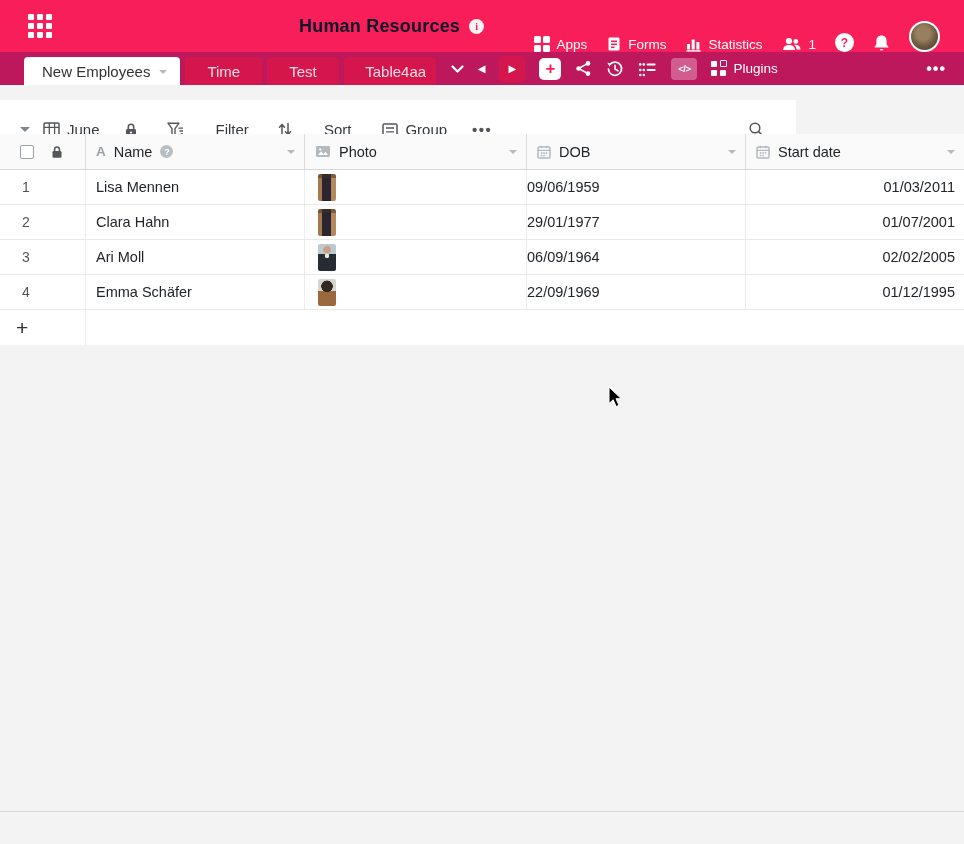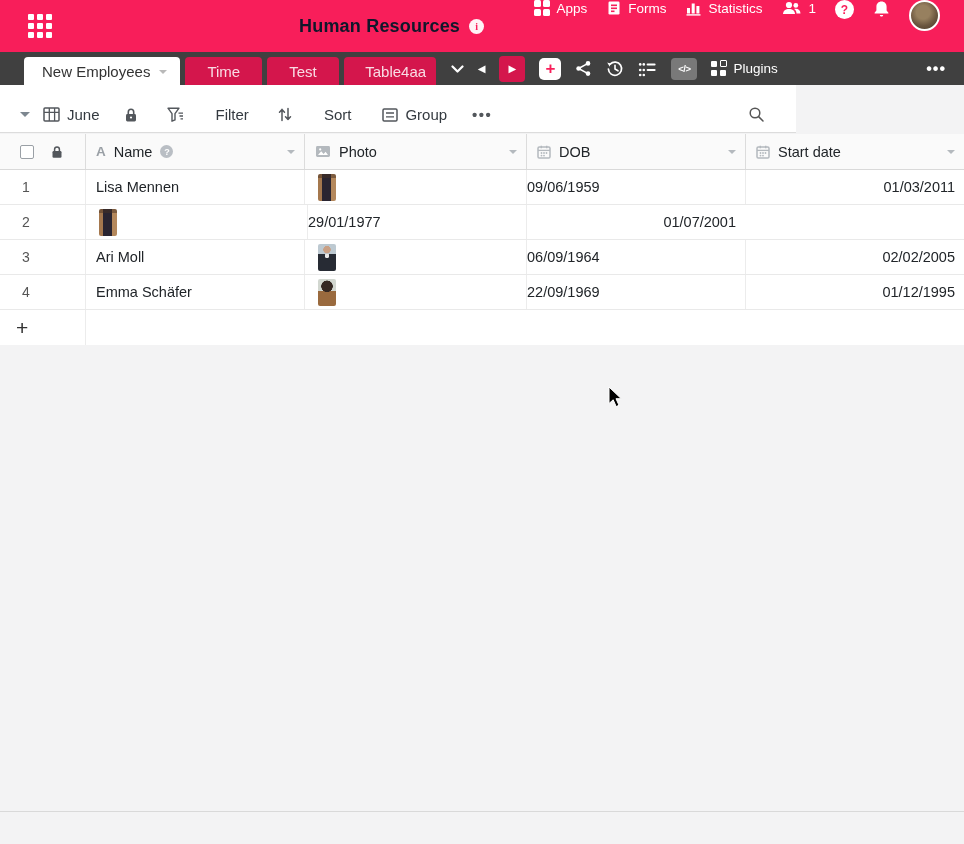--- a/index.html
+++ b/index.html
@@ -9,31 +9,31 @@
 
   
   .topbar { position:absolute; top:0; left:0; width:964px; height:52px; background:#f81e5a; }
   .grid-btn { position:absolute; left:28px; top:14px; width:24px; height:24px;
     display:grid; grid-template-columns:repeat(3,6px); grid-template-rows:repeat(3,6px); gap:3px; cursor:pointer; }
   .grid-btn i { background:#fff; border-radius:1px; }
   .title-wrap { position:absolute; left:299px; top:0; height:52px; display:flex; align-items:center; gap:9px; }
   .base-title { color:#0f172a; font-size:18px; font-weight:700; letter-spacing:.2px; }
   .info-badge { width:15px; height:15px; border-radius:50%; background:rgba(255,255,255,.95); color:#f81e5a;
     font-size:10px; font-weight:700; display:flex; align-items:center; justify-content:center; font-family:"Liberation Serif",serif; }
-  .topbar-right { position:absolute; right:24px; top:0; height:52px; display:flex; align-items:flex-start; gap:19px; }
+  .topbar-right { position:absolute; right:24px; top:0; height:52px; display:flex; align-items:flex-end; gap:19px; }
   .tb-item { display:flex; align-items:center; gap:6px; color:#fff; font-size:13.5px; cursor:pointer; }
   .sq4 { width:16px; height:16px; display:grid; grid-template-columns:7px 7px; grid-template-rows:7px 7px; gap:2px; }
   .sq4 i { background:#fff; border-radius:1.5px; }
   .help-badge { width:19px; height:19px; border-radius:50%; background:#fff; color:#f81e5a;
     font-weight:700; font-size:12px; display:flex; align-items:center; justify-content:center; }
   .avatar { width:31px; height:31px; border-radius:50%; border:2px solid #fff;
     background: radial-gradient(circle at 45% 38%, #97805f 0 30%, #6b563f 60%, #463727 100%); cursor:pointer; }
 
   
-  .tabstrip { position:absolute; top:52px; left:0; width:964px; height:33px; background:#404040;
+  .tabstrip { position:absolute; top:52px; left:0; width:964px; height:33px; background:#be185d;
     display:flex; align-items:flex-end; }
   .tab { height:28px; border-radius:4px 4px 0 0; display:flex; align-items:center; font-size:15px;
     cursor:pointer; white-space:nowrap; }
   .tab.active { background:#fff; color:#333; margin-left:24px; padding:0 13px 0 18px; gap:9px; }
   .tab.inactive { background:#d4164c; color:rgba(255,255,255,.85); margin-left:5px; padding:0 22px; justify-content:center; }
   .tab.clipped { width:92px; padding:0 4px 0 16px; overflow:hidden; }
   .tab-caret { width:0; height:0; border:4.5px solid transparent; border-top-color:#b9b9b9; margin-top:5px; }
   .strip-icons { display:flex; align-items:center; height:33px; margin-left:15px; gap:14px; flex:1; }
   .s-ic { display:flex; align-items:center; justify-content:center; color:#fff; cursor:pointer; }
   .caret-glyph { color:#fff; font-size:10px; }
@@ -43,21 +43,21 @@
   .code-box { width:26px; height:22px; background:rgba(255,255,255,.3); border-radius:4px; color:#fff;
     font-size:9.5px; font-weight:700; display:flex; align-items:center; justify-content:center; letter-spacing:-.5px; }
   .plugins { display:flex; align-items:center; gap:7px; color:#fff; font-size:13.5px; cursor:pointer; }
   .plug-ic { width:15px; height:15px; position:relative; }
   .plug-ic i { position:absolute; width:6px; height:6px; background:#fff; border-radius:1px; }
   .plug-ic i:nth-child(1){left:0;top:0;} .plug-ic i:nth-child(2){left:0;bottom:0;} .plug-ic i:nth-child(3){right:0;bottom:0;}
   .plug-ic i:nth-child(4){right:-1px;top:-1px; background:transparent; border:1.4px solid #fff; width:7px; height:7px;}
   .strip-more { margin-left:auto; margin-right:18px; color:#fff; font-size:16px; font-weight:700; letter-spacing:1px; cursor:pointer; }
 
   
-  .toolbar { position:absolute; top:85px; left:0; width:796px; height:48px; background:#fff;
+  .toolbar { position:absolute; top:100px; left:0; width:796px; height:48px; background:#fff;
     border-bottom:1px solid #dcdcdc; display:flex; align-items:center; padding:12px 0 0 20px; color:#343a40; font-size:15px; }
   .t-group { display:flex; align-items:center; gap:7px; cursor:pointer; }
   .collapse-caret { width:0; height:0; border:5.5px solid transparent; border-top-color:#7d8790; margin-top:5px; cursor:pointer; }
   .ml12{margin-left:13px;} .ml22{margin-left:24px;} .ml28{margin-left:29px;gap:32px;} .ml30{margin-left:31px;} .ml24{margin-left:25px;}
   .more-dots { color:#53575c; font-size:15px; font-weight:700; letter-spacing:1.5px; cursor:pointer; }
   .search-btn { margin-left:auto; margin-right:31px; cursor:pointer; display:flex; }
 
   
   .grid { position:absolute; top:134px; left:0; width:964px; background:#fff; }
   .g-head { display:flex; height:36px; background:#fafafa; border-bottom:1px solid #d9d9d9; color:#212529; font-size:14.5px; }
@@ -376,20 +376,23 @@
         </div>
       <div class="cell c-start">
           <span>01/03/2011</span>
         </div>
     </div>
 
     <div class="grid-row">
       <div class="cell gutter">
           <span>2</span>
         </div>
+      <div class="cell c-name">
+          <span>Clara Hahn</span>
+        </div>
       <div class="cell c-photo">
           <span class="thumb t-doorway"></span>
         </div>
       <div class="cell c-dob">
           <span>29/01/1977</span>
         </div>
       <div class="cell c-start">
           <span>01/07/2001</span>
         </div>
     </div>

